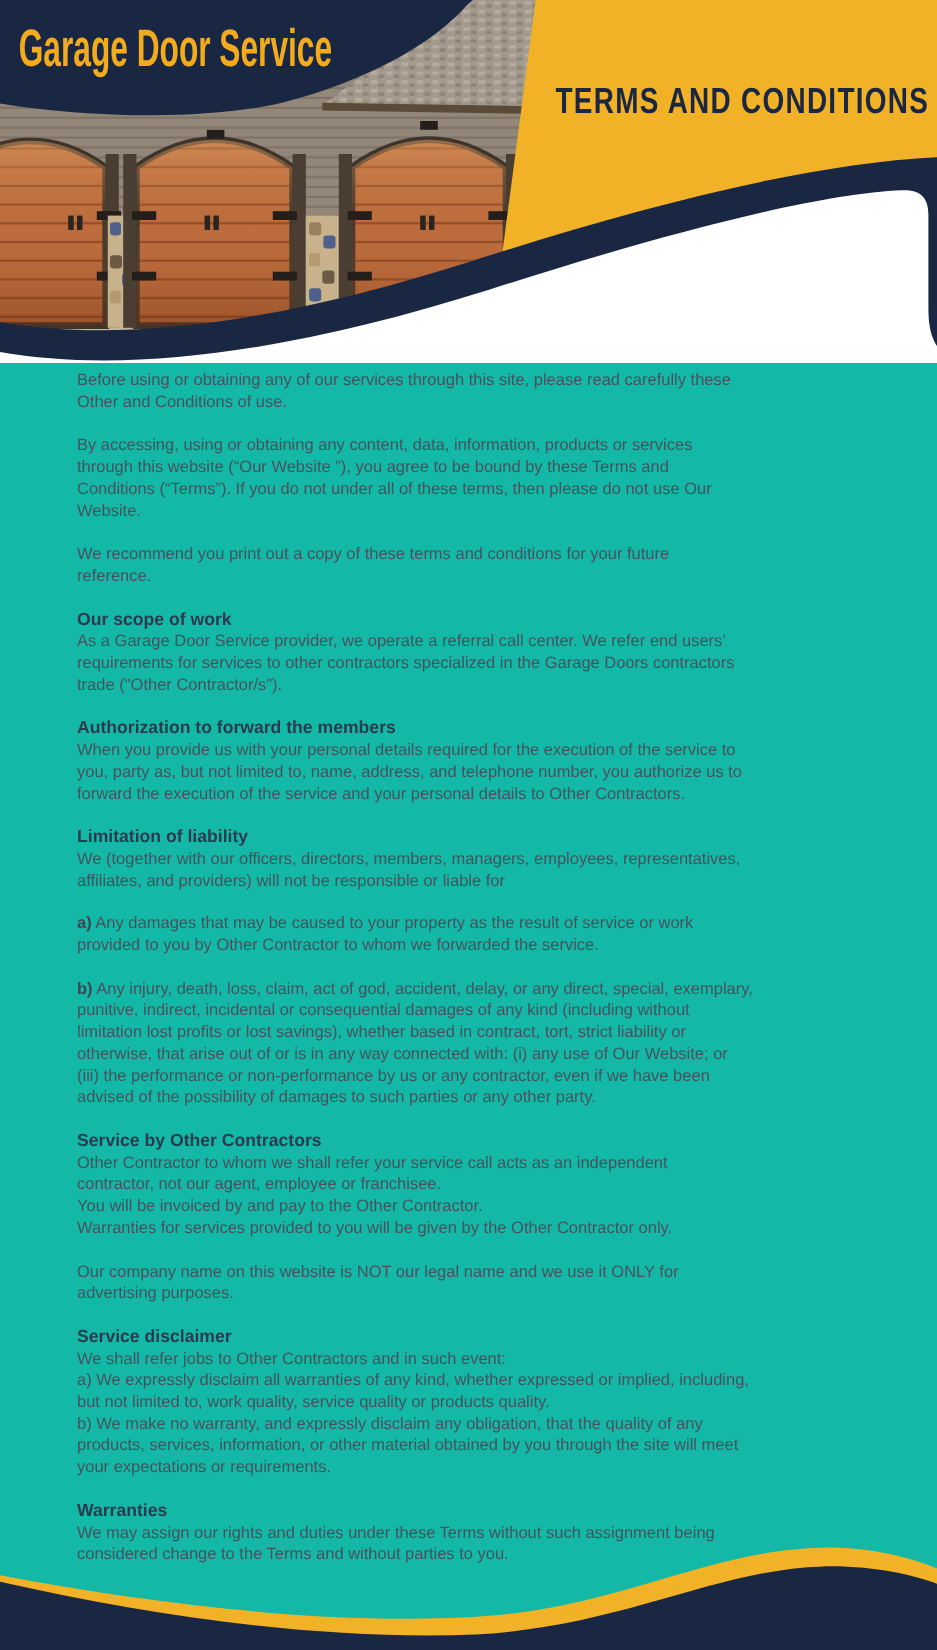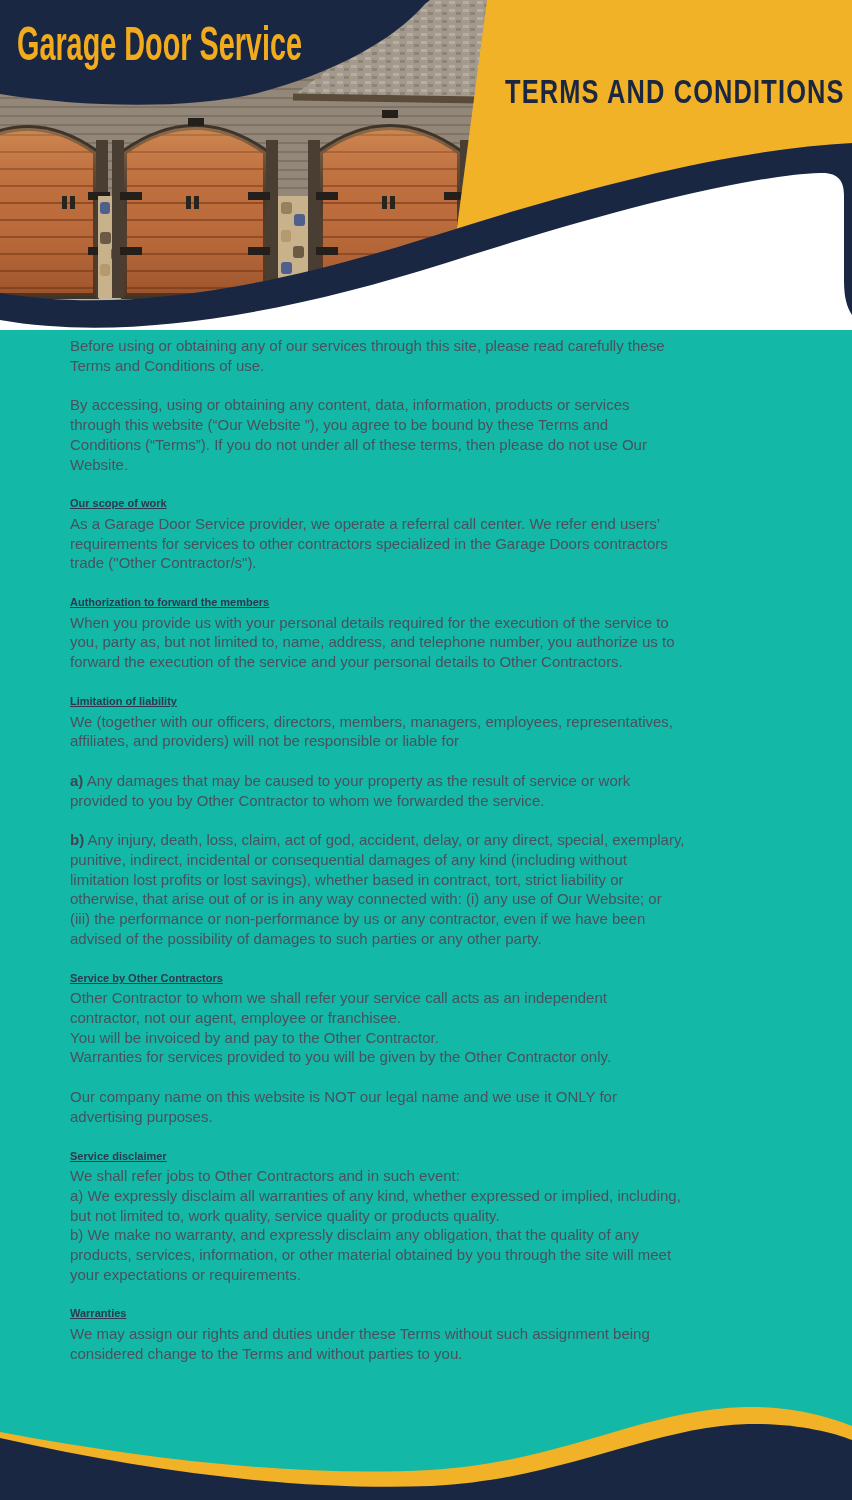--- a/index.html
+++ b/index.html
@@ -19,25 +19,24 @@
   }
   .content p{
     margin:0 0 20px 0;
     font-size:15px;
     line-height:19.7px;
     white-space:pre-line;
     color:#47525f;
   }
   .content h3{
     margin:0;
-    font-size:11px;
+    font-size:16px;
     line-height:19.7px;
     font-weight:bold;
     color:#2c3a50;
-    text-decoration:underline;
   }
   .content strong{font-weight:bold;color:#3c4655;}
 </style>
 </head>
 <body>
 
 <div class="page">
 
   <svg class="header-svg" viewBox="0 0 852 330" aria-hidden="true">
     <defs>
@@ -145,25 +144,27 @@
 
     <text transform="translate(17,60) scale(0.6,1)" font-family="Liberation Sans, sans-serif" font-size="48" font-weight="bold" fill="#f1ab1d">Garage Door Service</text>
 
     <text transform="translate(505,103) scale(0.77,1)" font-family="Liberation Sans, sans-serif" font-size="33" font-weight="bold" letter-spacing="1.5" fill="#1b2740">TERMS AND CONDITIONS</text>
   </svg>
 
   <main class="content">
     <div id="sections">
         <section>
           <p>Before using or obtaining any of our services through this site, please read carefully these
-Terms and Conditions of use.</p>
+Other and Conditions of use.</p>
           <p>By accessing, using or obtaining any content, data, information, products or services
 through this website (“Our Website ”), you agree to be bound by these Terms and
 Conditions (“Terms”). If you do not under all of these terms, then please do not use Our
 Website.</p>
+          <p>We recommend you print out a copy of these terms and conditions for your future
+reference.</p>
         </section>
         <section>
           <h3>Our scope of work</h3>
           <p>As a Garage Door Service provider, we operate a referral call center. We refer end users’
 requirements for services to other contractors specialized in the Garage Doors contractors
 trade ("Other Contractor/s").</p>
         </section>
         <section>
           <h3>Authorization to forward the members</h3>
           <p>When you provide us with your personal details required for the execution of the service to

